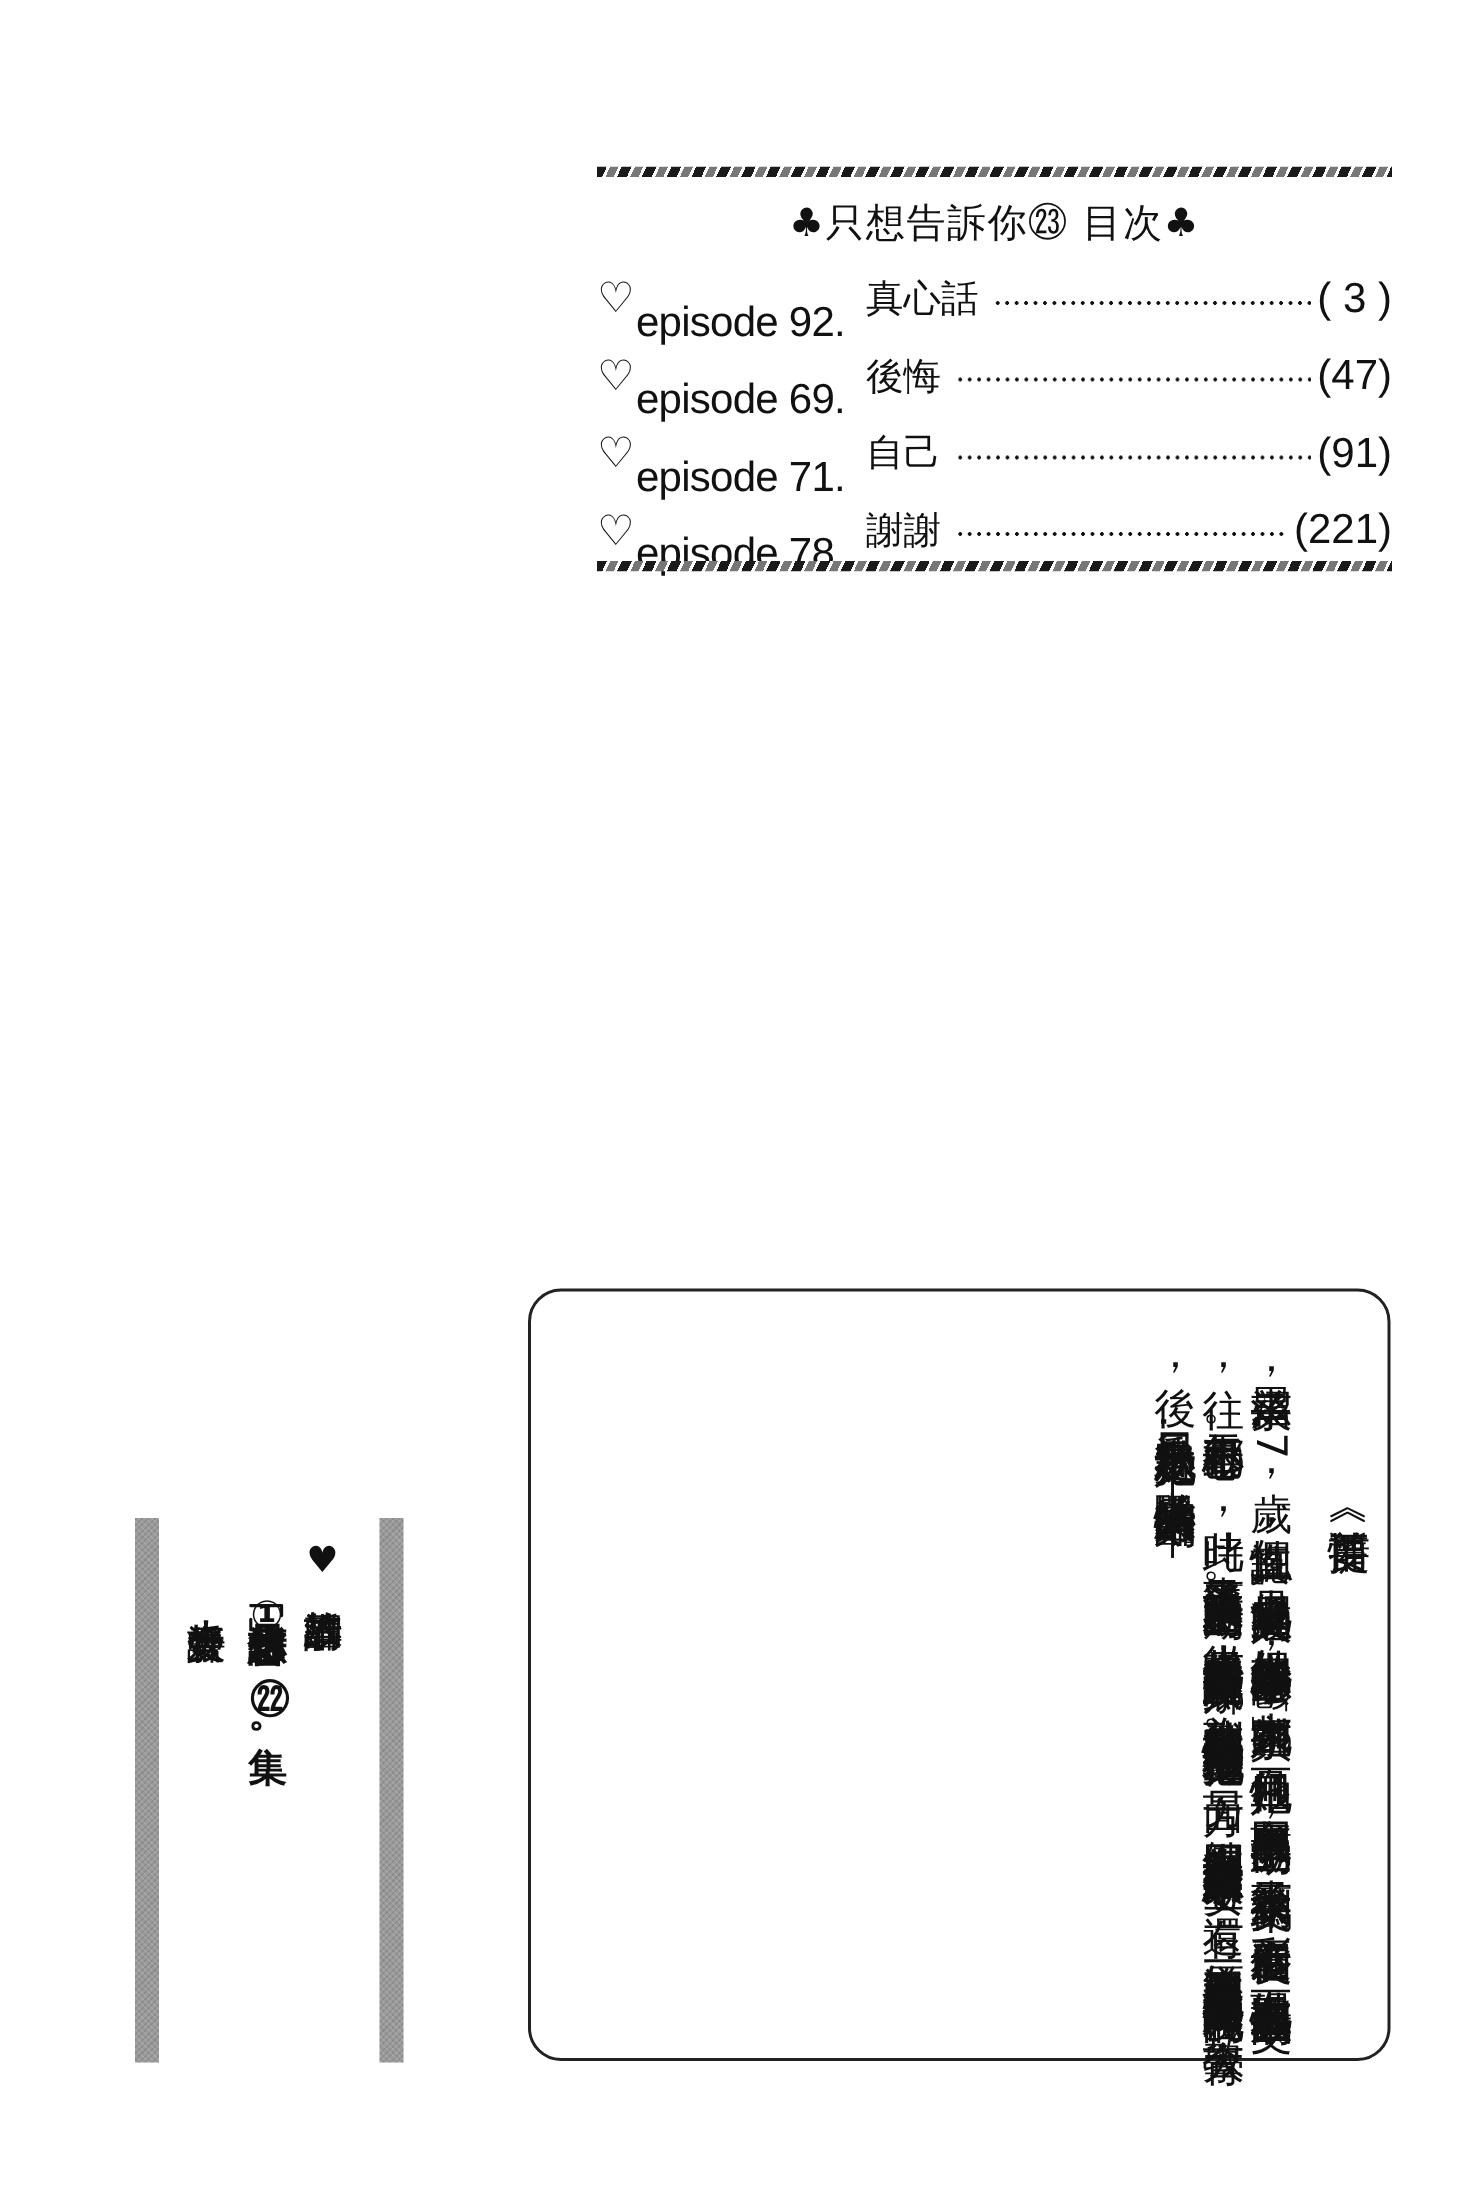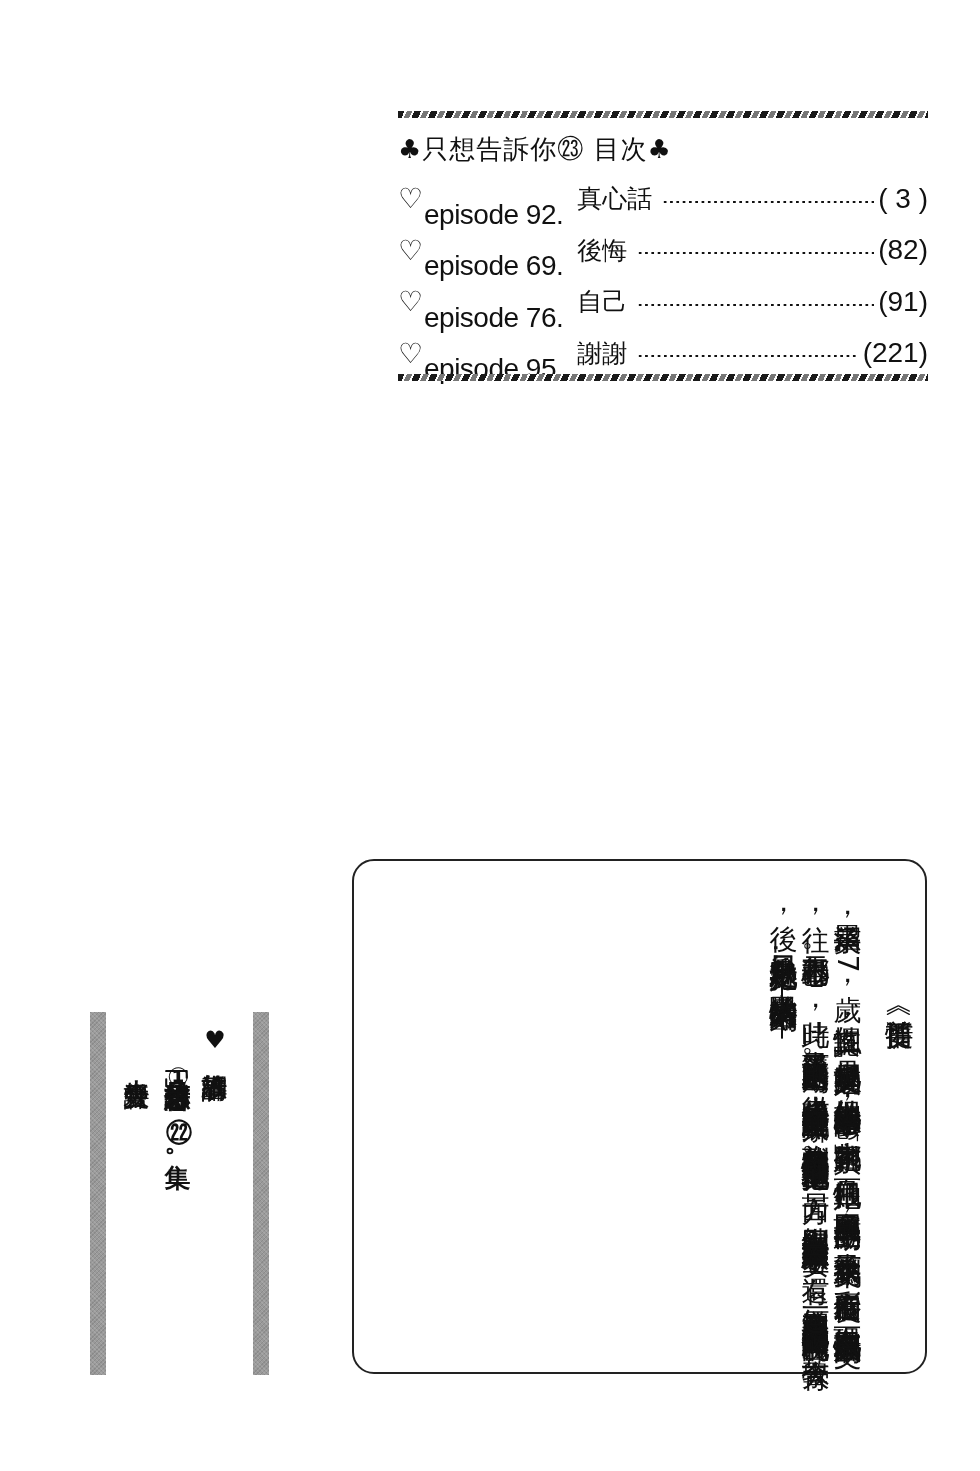--- a/index.html
+++ b/index.html
@@ -10,21 +10,21 @@
   .ribbon { position: absolute; left: 398px; width: 530px; height: 7px;
     background: repeating-linear-gradient(115deg,
       #1a1a1a 0px, #1a1a1a 6px, #ffffff 6px, #ffffff 8px,
       #777777 8px, #777777 13px, #ffffff 13px, #ffffff 15px); 
     clip-path: polygon(0 0,100% 0,100% 100%,0 100%); }
   .ribbon-top { top: 111px; }
   .ribbon-bottom { top: 374px; }
 
   
   .toc-title { position: absolute; top: 132px; left: 398px; width: 530px;
-    font-size: 26px; line-height: 34px; letter-spacing: 1px; }
+    text-align: center; font-size: 26px; line-height: 34px; letter-spacing: 1px; }
   .toc-list { position: absolute; top: 173px; left: 398px; width: 530px; }
   .toc-row { height: 51.5px; display: flex; align-items: center;
     font-family: "Liberation Sans", sans-serif; font-size: 28px; }
   .toc-heart { font-size: 28px; width: 26px; display: inline-block; }
   .toc-ep { letter-spacing: -0.5px; margin-top: 32px; }
   .toc-ttl { margin-left: 14px; font-family: Liberation Sans, sans-serif; font-size: 25px; }
   .toc-dots { flex: 1; margin: 0 4px 0 10px; height: 4px; align-self: center;
     background-image: radial-gradient(circle, #111 1.2px, transparent 1.4px);
     background-size: 6.3px 4px; background-repeat: repeat-x; position: relative; top: 3px; }
   .toc-page { font-size: 28px; min-width: 50px; text-align: right; }
@@ -64,32 +64,32 @@
     <span class="toc-ep">episode 92.</span>
     <span class="toc-ttl">真心話</span>
     <span class="toc-dots"></span>
     <span class="toc-page">( 3 )</span>
   </div>
   <div class="toc-row">
     <span class="toc-heart">♡</span>
     <span class="toc-ep">episode 69.</span>
     <span class="toc-ttl">後悔</span>
     <span class="toc-dots"></span>
-    <span class="toc-page">(82)</span>
+    <span class="toc-page">(47)</span>
   </div>
   <div class="toc-row">
     <span class="toc-heart">♡</span>
-    <span class="toc-ep">episode 76.</span>
+    <span class="toc-ep">episode 71.</span>
     <span class="toc-ttl">自己</span>
     <span class="toc-dots"></span>
     <span class="toc-page">(91)</span>
   </div>
   <div class="toc-row">
     <span class="toc-heart">♡</span>
-    <span class="toc-ep">episode 95.</span>
+    <span class="toc-ep">episode 78.</span>
     <span class="toc-ttl">謝謝</span>
     <span class="toc-dots"></span>
     <span class="toc-page">(221)</span>
   </div>
 </div>
 
 <div class="ribbon ribbon-bottom"></div>
 
 <div class="summary-box">
   <div class="summary-heading">《前情提要》</div>

